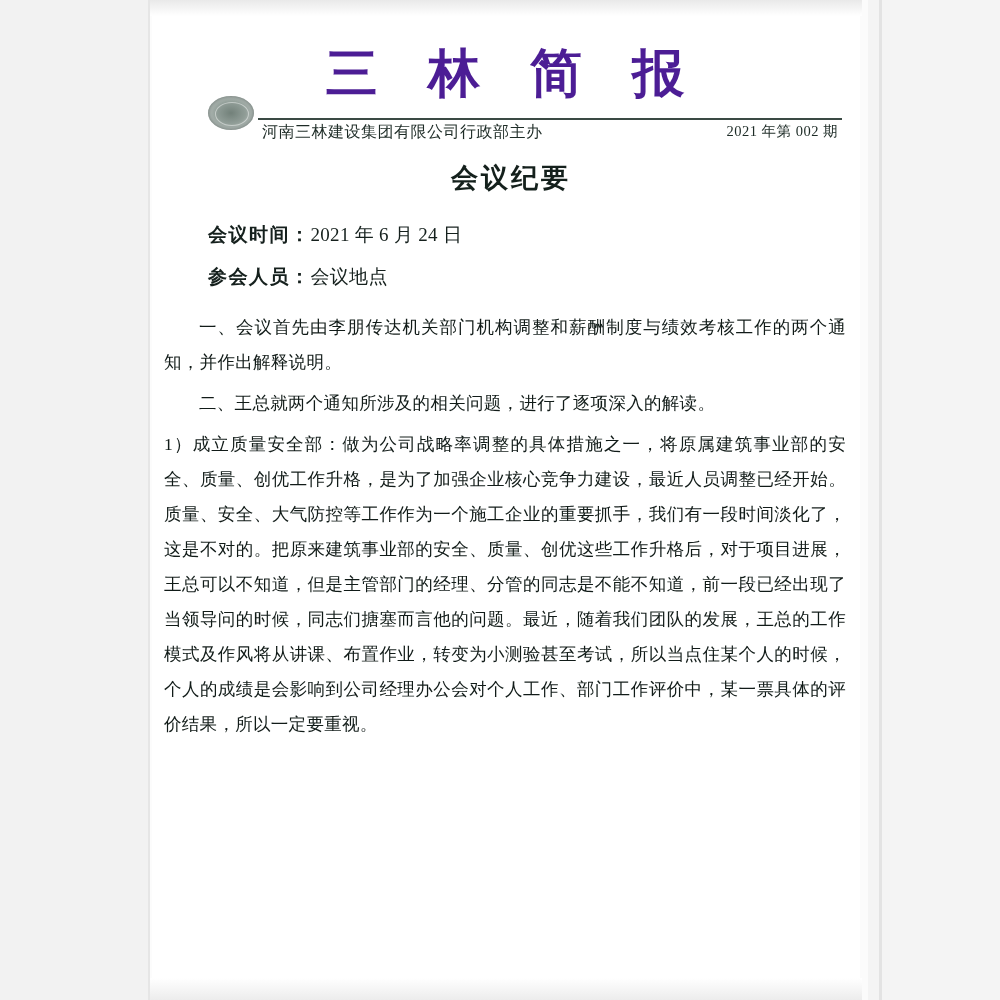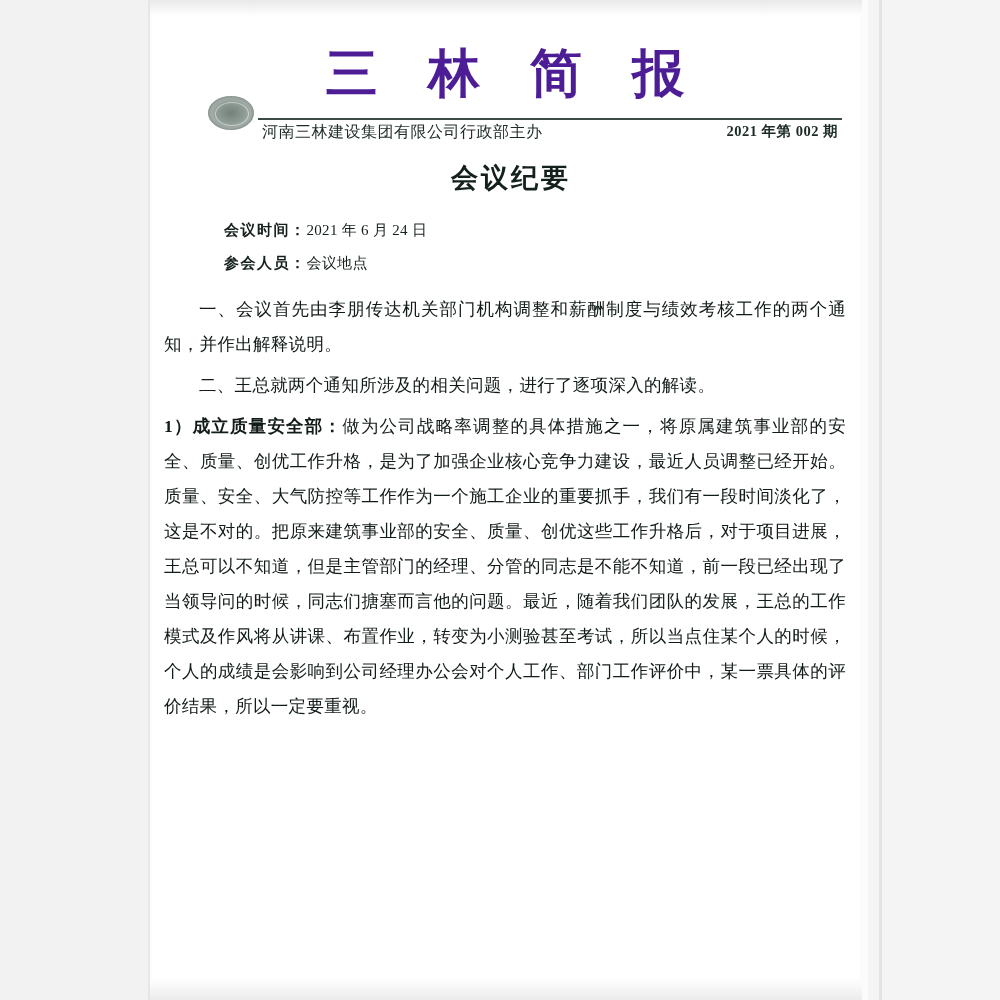--- a/index.html
+++ b/index.html
@@ -90,21 +90,20 @@
     font-family: "Liberation Serif", serif;
   }
   .masthead-issue {
     position: absolute;
     right: 22px;
     top: 122px;
     font-size: 14.5px;
     color: #1d2b26;
     letter-spacing: 0.5px;
     font-family: "Liberation Serif", serif;
-    font-weight: bold;
   }
   .logo-seal {
     position: absolute;
     left: 58px;
     top: 96px;
     width: 46px;
     height: 34px;
     border-radius: 50%;
     background: radial-gradient(ellipse at 50% 50%, #5a6b63 0%, #7e8d86 45%, #aab4af 70%, #d8dcda 100%);
     opacity: .85;
@@ -134,23 +133,23 @@
     color: #14201c;
     margin: 10px 0 18px 12px;
     font-family: "DejaVu Serif", "Liberation Serif", serif;
   }
 
   .meta-list {
     margin: 0;
     padding: 0 0 0 0;
   }
   .meta-row {
-    font-size: 15px;
+    font-size: 19px;
     line-height: 2.2;
-    padding-left: 74px;
+    padding-left: 58px;
     color: #15201d;
     letter-spacing: .4px;
   }
   .meta-label {
     font-weight: 700;
     letter-spacing: 1.5px;
   }
   .meta-value {
     letter-spacing: .3px;
   }
@@ -163,21 +162,21 @@
     text-justify: inter-ideograph;
     margin: 6px 0 0 0;
     padding: 0 14px 0 14px;
     text-indent: 2em;
     letter-spacing: .3px;
   }
   .para.no-indent {
     text-indent: 0;
   }
   .para .lead-bold {
-    font-weight: 700;
+    font-weight: 400;
   }
   .spacer-sm { height: 6px; }
 </style>
 </head>
 <body>
 
 <div class="scan-page"></div>
 <div class="scan-top-shadow"></div>
 <div class="scan-bottom-shadow"></div>
 <div class="scan-left-edge"></div>

